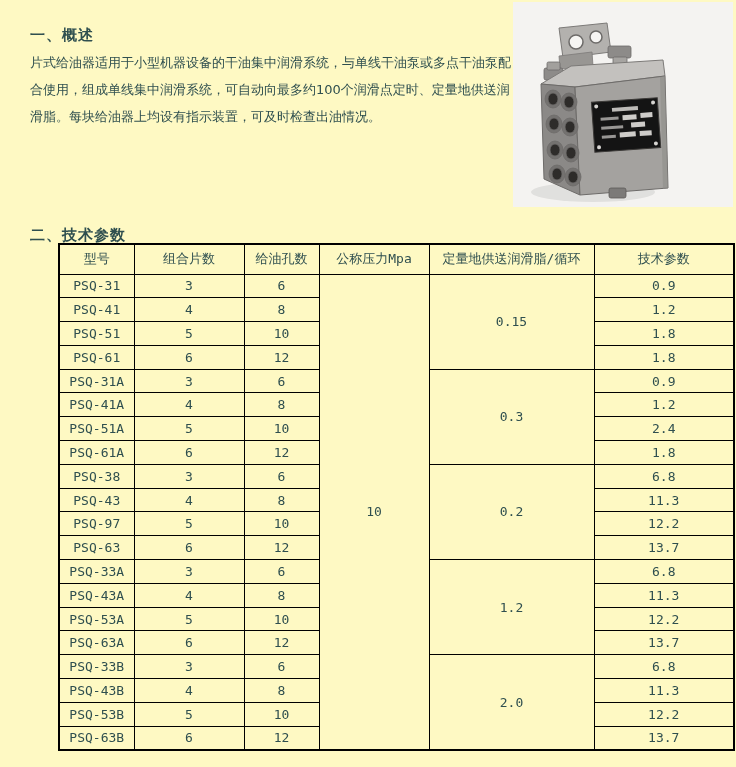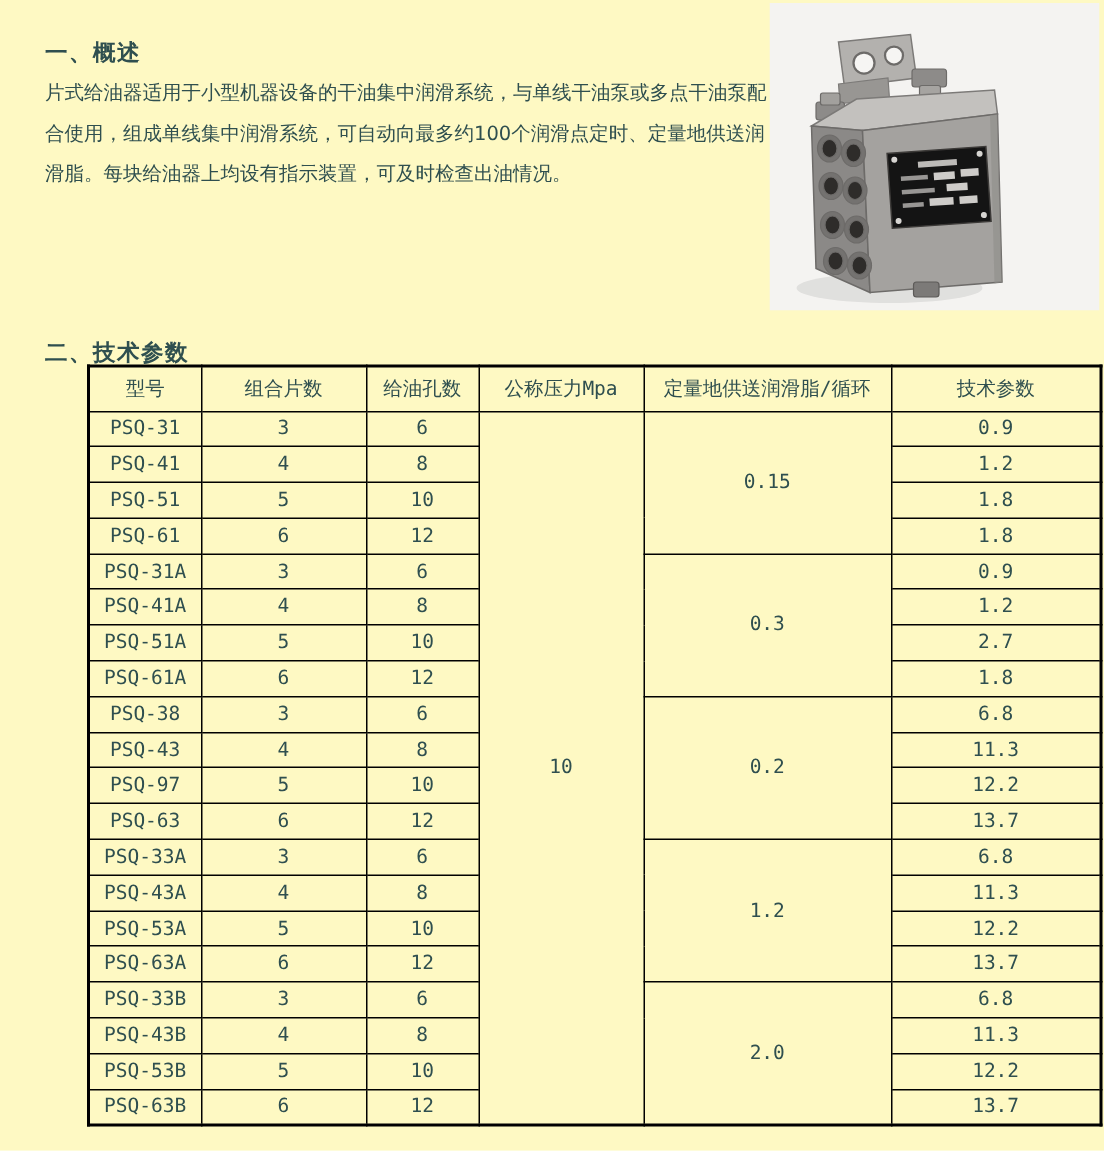--- a/index.html
+++ b/index.html
@@ -182,21 +182,21 @@
       <tr>
         <td>PSQ-41A</td>
         <td>4</td>
         <td>8</td>
         <td>1.2</td>
       </tr>
       <tr>
         <td>PSQ-51A</td>
         <td>5</td>
         <td>10</td>
-        <td>2.7</td>
+        <td>2.4</td>
       </tr>
       <tr>
         <td>PSQ-61A</td>
         <td>6</td>
         <td>12</td>
         <td>1.8</td>
       </tr>
 
       <tr>
         <td>PSQ-38</td>

